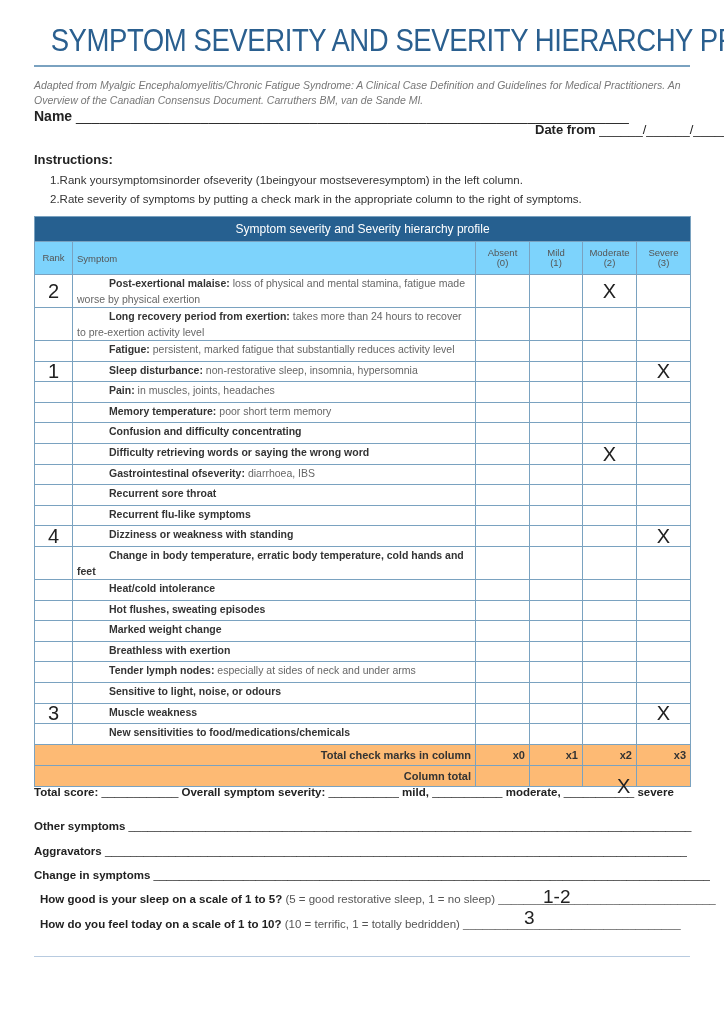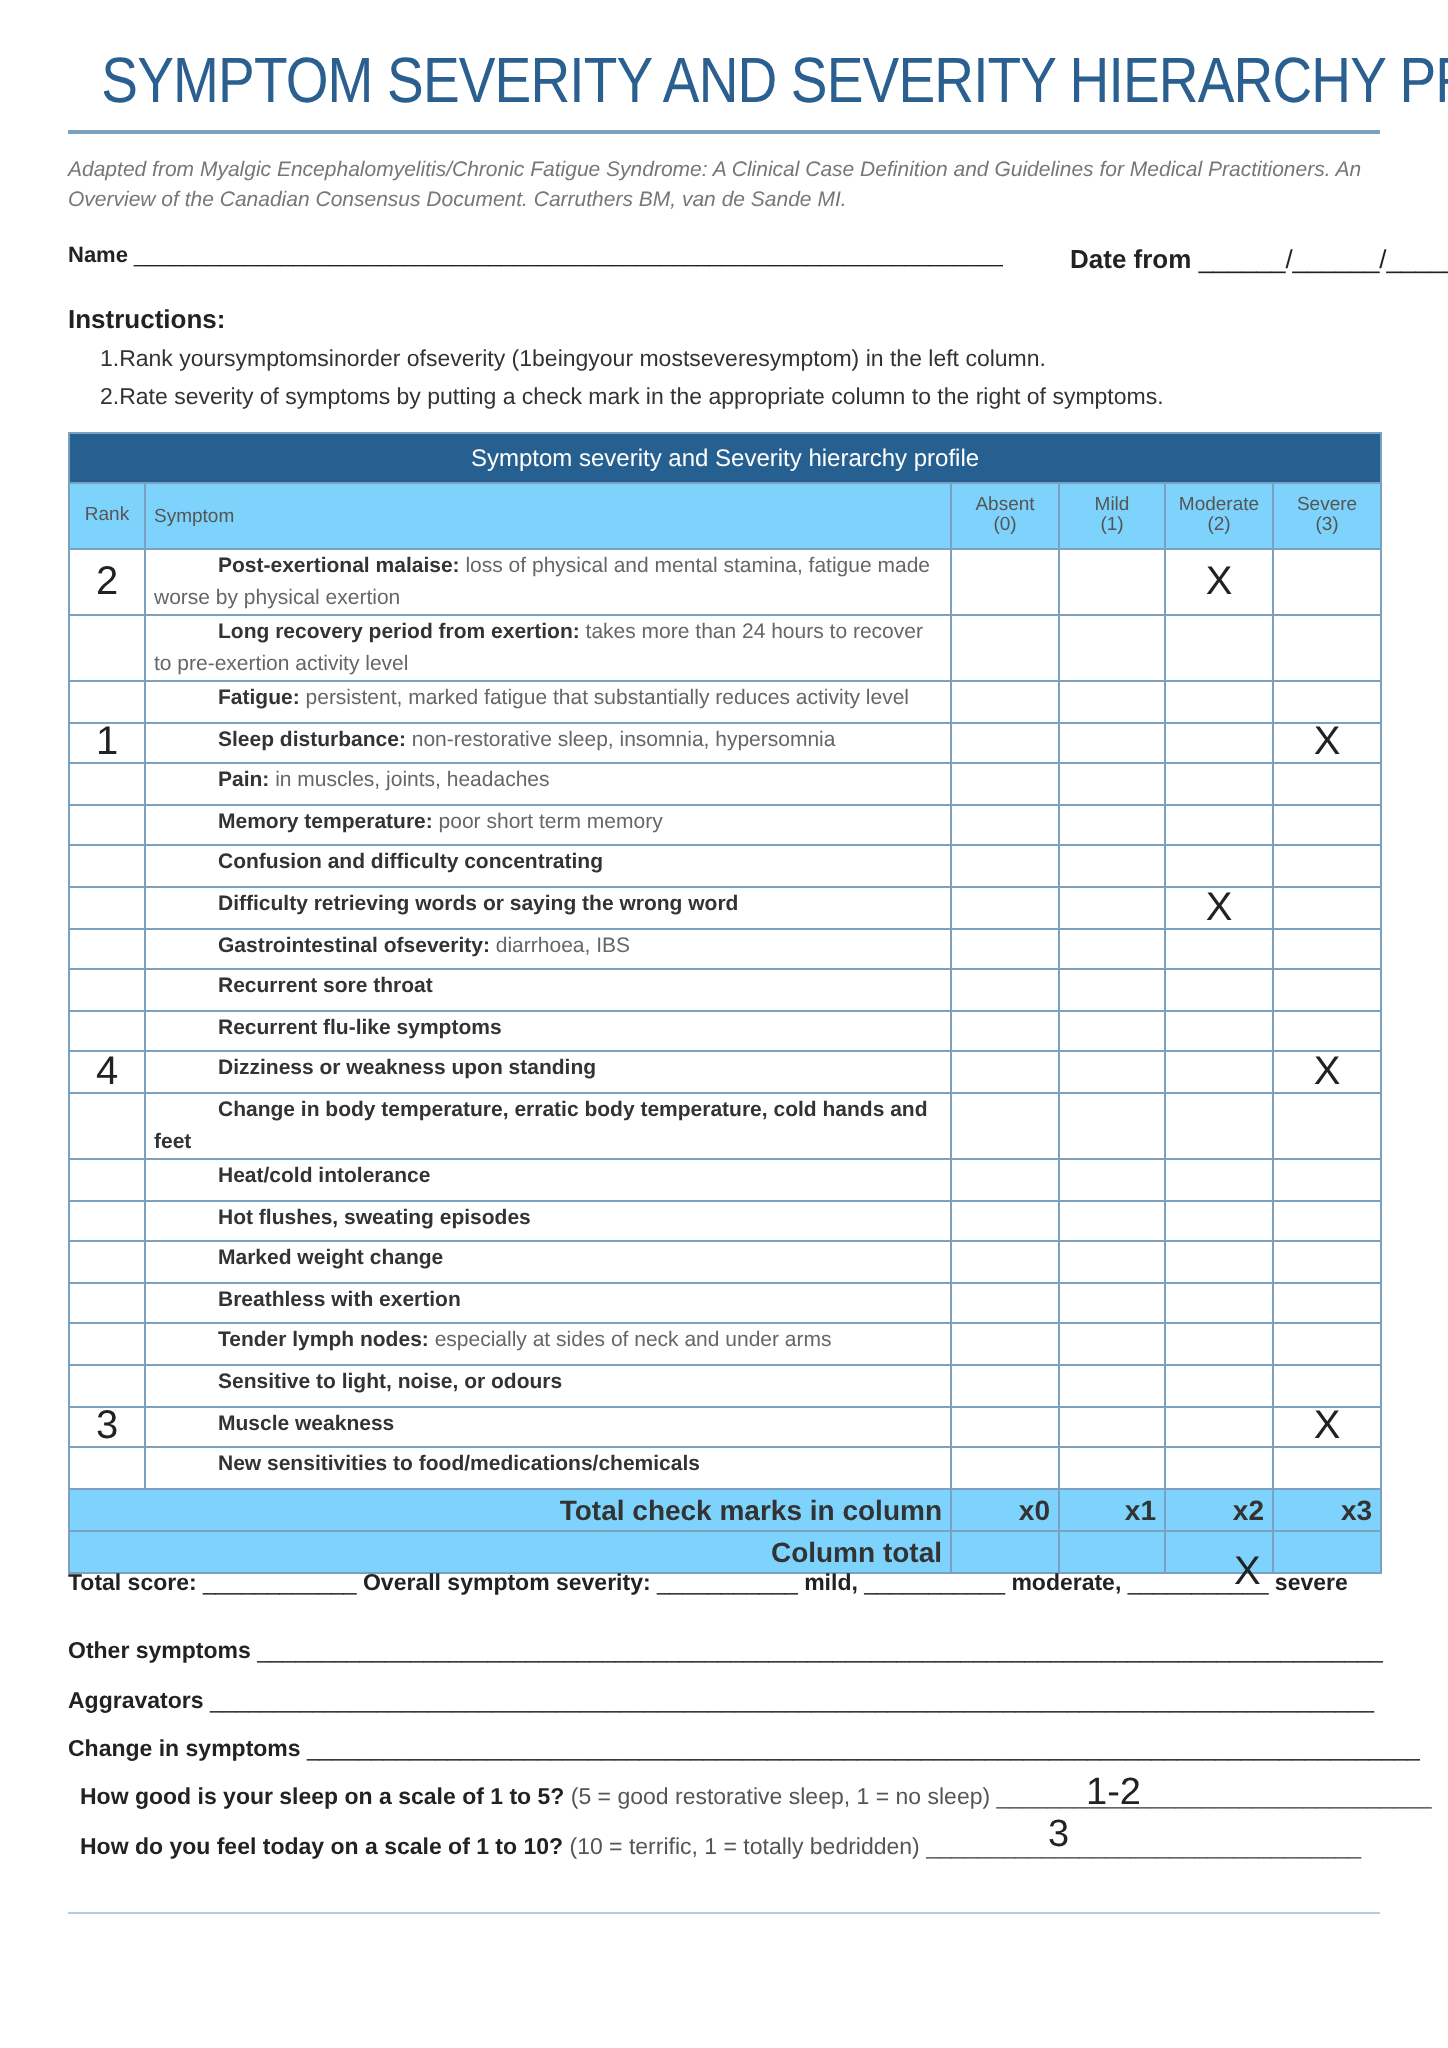--- a/index.html
+++ b/index.html
@@ -3,37 +3,37 @@
 <meta charset="utf-8">
 <style>
   html, body { margin:0; padding:0; background:#ffffff; }
   body { width:724px; height:1024px; position:relative; overflow:hidden;
          font-family:"Liberation Sans", sans-serif; color:#222; }
   .title { position:absolute; left:0; right:0; top:22px; text-align:center;
            font-family:"Liberation Sans Narrow","Liberation Sans", sans-serif;
            font-size:32px; color:#2a5f8f; letter-spacing:-0.5px; transform:scaleX(0.86); transform-origin:center; white-space:nowrap; }
   .title-rule { position:absolute; left:34px; width:656px; top:65px; height:2px; background:#7aa2c0; }
   .citation { position:absolute; left:34px; top:78px; width:680px; font-size:10.5px; font-style:italic; color:#777; line-height:15px; }
-  .name-line { position:absolute; left:34px; top:122px; font-size:11px; font-weight:bold; white-space:nowrap; }
+  .name-line { position:absolute; left:34px; top:108px; font-size:14px; font-weight:bold; white-space:nowrap; }
   .name-line .blank { font-weight:normal; letter-spacing:0px; }
   .date-line { position:absolute; left:535px; top:122px; font-size:13px; font-weight:bold; white-space:nowrap; }
   .instr-title { position:absolute; left:34px; top:152px; font-size:13px; font-weight:bold; }
   .instr { position:absolute; left:50px; font-size:11.5px; color:#333; white-space:nowrap; }
   table.grid { position:absolute; left:34px; top:216px; width:656px; border-collapse:collapse; table-layout:fixed; font-size:10.5px; }
   table.grid td, table.grid th { border:1px solid #7aa2c0; padding:0 4px; }
   .tbl-title { background:#266090; color:#fff; font-weight:normal; font-size:12px; height:24px; text-align:center; }
   .hdr td { background:#7dd3fc; color:#555; font-size:9.5px; height:32px; }
   .hdr .c { text-align:center; line-height:10px; }
   .row td { height:19.6px; vertical-align:top; padding-top:1px; line-height:16px; color:#666; }
   .row td.rank { font-size:20px; color:#222; text-align:center; vertical-align:middle; padding:0; }
   .row td.mark { font-size:20px; color:#222; text-align:center; vertical-align:middle; padding:0; }
   .row td.sym { white-space:normal; }
   .row b { color:#333;margin-left:32px; }
   .row.tall td { height:30px; }
-  .tot td { background:#7dd3fc; font-weight:bold; color:#333; height:20px; text-align:right; font-size:14px; }
+  .tot td { background:#fdba74; font-weight:bold; color:#333; height:20px; text-align:right; font-size:11px; }
   .summary { position:absolute; left:34px; top:786px; font-size:11.5px; font-weight:bold; white-space:nowrap; color:#222; }
   .summary .u { font-weight:normal; position:relative; }
   .hand { font-family:"Liberation Sans Narrow","Liberation Sans", sans-serif; font-weight:normal; color:#222; }
   .sev-x { position:absolute; left:617px; top:775px; font-size:20px; }
   .line-field { position:absolute; left:34px; font-size:11.5px; font-weight:bold; white-space:nowrap; }
   .q { position:absolute; left:40px; font-size:11.5px; white-space:nowrap; color:#222; }
   .q .hint { font-weight:normal; color:#555; }
   .q b { font-weight:bold; }
   .ans1 { position:absolute; left:543px; top:886px; font-size:19px; }
   .ans2 { position:absolute; left:524px; top:907px; font-size:19px; }
@@ -165,21 +165,21 @@
       <tr class="row">
         <td class="rank"></td>
         <td class="sym"><b>Recurrent flu-like symptoms</b><span></span></td>
         <td class="mark hand"></td>
         <td class="mark hand"></td>
         <td class="mark hand"></td>
         <td class="mark hand"></td>
       </tr>
       <tr class="row">
         <td class="rank">4</td>
-        <td class="sym"><b>Dizziness or weakness upon standing</b><span></span></td>
+        <td class="sym"><b>Dizziness or weakness with standing</b><span></span></td>
         <td class="mark hand"></td>
         <td class="mark hand"></td>
         <td class="mark hand"></td>
         <td class="mark hand">X</td>
       </tr>
       <tr class="row">
         <td class="rank"></td>
         <td class="sym"><b>Change in body temperature, erratic body temperature, cold hands and feet</b><span></span></td>
         <td class="mark hand"></td>
         <td class="mark hand"></td>

